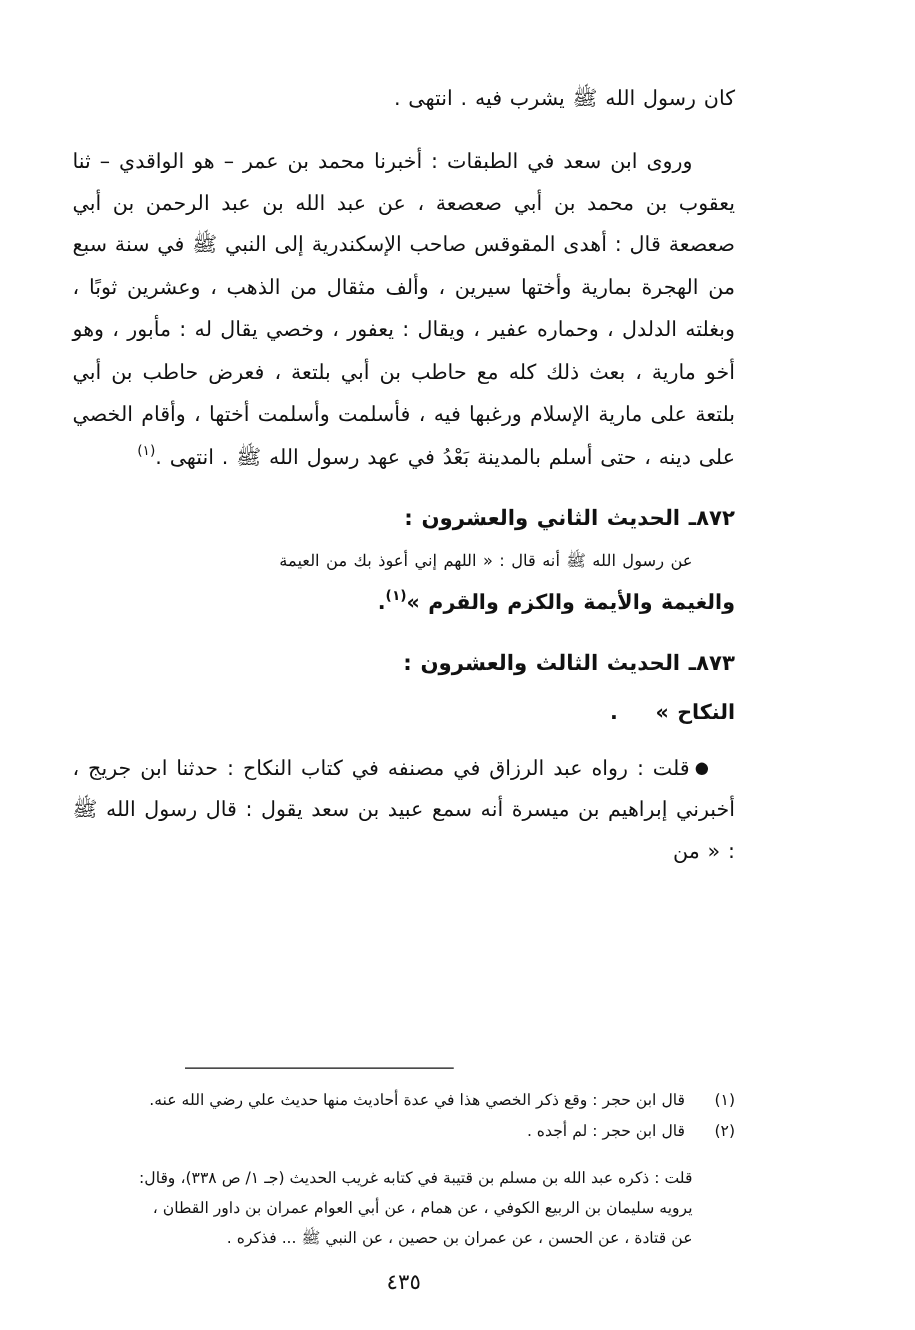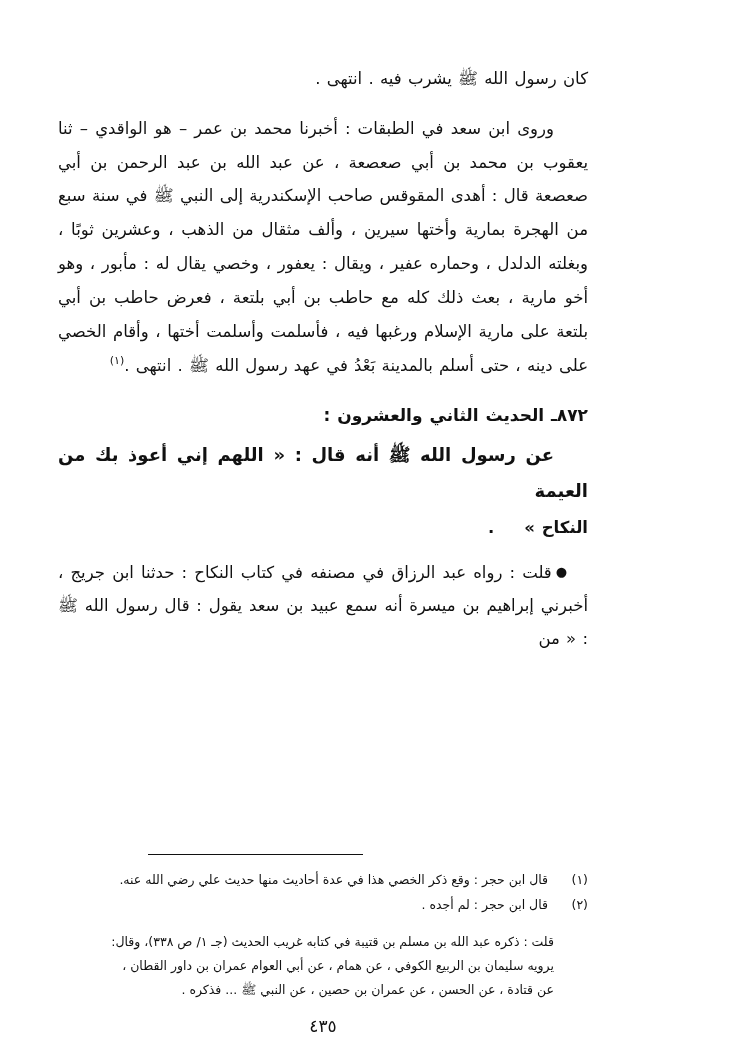--- a/index.html
+++ b/index.html
@@ -54,22 +54,22 @@
     text-align: left;
     font-weight: bold;
     font-size: 17px;
     margin: 18px 0 6px 0;
     line-height: 1.8;
   }
   .hadith-body {
     direction: rtl;
     text-align: justify;
     text-align-last: right;
-    font-weight: bold;
-    font-size: 18px;
+    font-weight: normal;
+    font-size: 13px;
     line-height: 2.0;
     text-indent: 34px;
     margin: 0 0 2px 0;
   }
   .hadith-tail {
     direction: rtl;
     text-align: center;
     font-weight: bold;
     font-size: 16.5px;
     line-height: 2.0;
@@ -157,21 +157,23 @@
 <div class="page">
 
   <div class="body-text">
 
     <p class="para top">كان رسول الله ﷺ يشرب فيه . انتهى .</p>
 
     <p class="para first-line-indent sp-before"><span>وروى ابن سعد في الطبقات : أخبرنا محمد بن عمر – هو الواقدي – ثنا يعقوب بن محمد بن أبي صعصعة ، عن عبد الله بن عبد الرحمن بن أبي صعصعة قال : أهدى المقوقس صاحب الإسكندرية إلى النبي ﷺ في سنة سبع من الهجرة بمارية وأختها سيرين ، وألف مثقال من الذهب ، وعشرين ثوبًا ، وبغلته الدلدل ، وحماره عفير ، ويقال : يعفور ، وخصي يقال له : مأبور ، وهو أخو مارية ، بعث ذلك كله مع حاطب بن أبي بلتعة ، فعرض حاطب بن أبي بلتعة على مارية الإسلام ورغبها فيه ، فأسلمت وأسلمت أختها ، وأقام الخصي على دينه ، حتى أسلم بالمدينة بَعْدُ في عهد رسول الله ﷺ . انتهى .</span><span class="fn-marker">(١)</span></p>
 
     <h2 class="heading">٨٧٢ـ الحديث الثاني والعشرون :</h2>
     <p class="hadith-body">عن رسول الله ﷺ أنه قال : « اللهم إني أعوذ بك من العيمة</p>
-
+    <p class="hadith-tail" style="text-align:center;"><span>والغيمة والأيمة والكزم والقرم »</span><span class="fn-marker">(١)</span><span>.</span></p>
+
+    <h2 class="heading">٨٧٣ـ الحديث الثالث والعشرون :</h2>
     <p class="hadith-tail"><span>النكاح »</span><span style="padding-right:30px;">.</span></p>
 
     <p class="qult"><span class="bullet">●</span><span>قلت : رواه عبد الرزاق في مصنفه في كتاب النكاح : حدثنا ابن جريج ، أخبرني إبراهيم بن ميسرة أنه سمع عبيد بن سعد يقول : قال رسول الله ﷺ : « من</span></p>
 
   </div>
 
   <div class="spacer"></div>
 
   <div class="rule-wrap">
     <div class="footnote-rule"></div>

